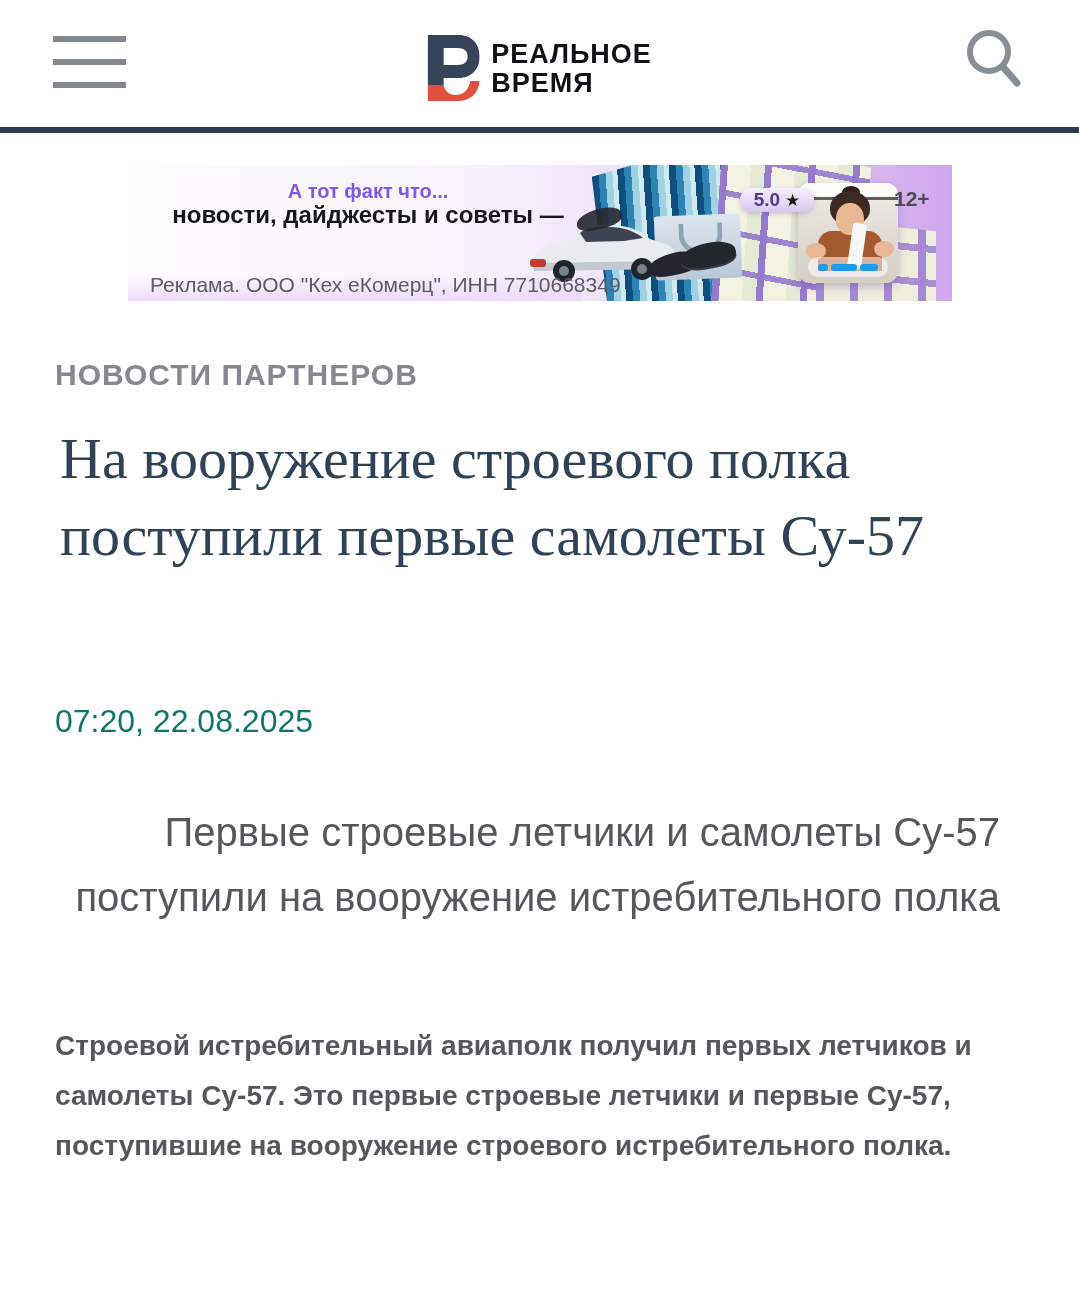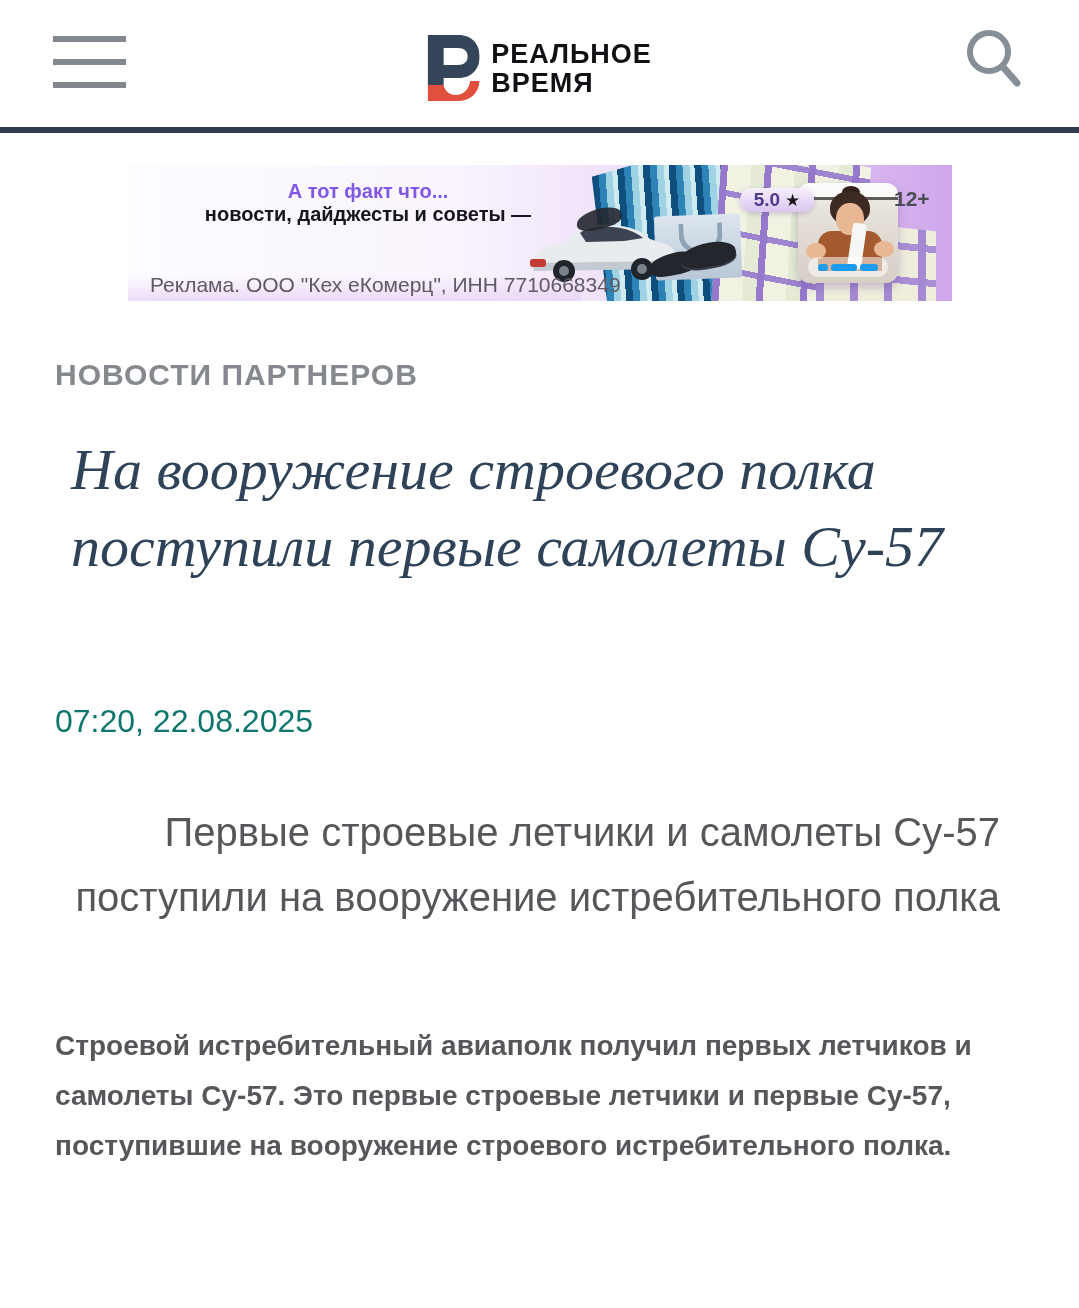--- a/index.html
+++ b/index.html
@@ -44,21 +44,21 @@
     overflow:hidden;cursor:pointer;
     background:linear-gradient(90deg,#fdfcff 0%,#f9f4fd 40%,#e9d7f7 70%,#cfa6ec 100%);
   }
   .ad::after{ 
     content:"";position:absolute;left:0;bottom:0;width:55%;height:26px;
     background:linear-gradient(180deg,rgba(233,214,247,0),rgba(233,214,247,.85));
     pointer-events:none;
   }
   .ad-copy{position:absolute;left:20px;top:15px;width:440px;text-align:center;z-index:4;}
   .ad-tagline{color:#8157e8;font-weight:800;font-size:20px;line-height:22px;}
-  .ad-headline{color:#17161c;font-weight:800;font-size:20px;line-height:23px;margin-top:1px;text-align:center;}
+  .ad-headline{color:#17161c;font-weight:800;font-size:24px;line-height:23px;margin-top:1px;text-align:center;}
   .ad-question{color:#201f26;font-weight:700;font-size:19px;margin-top:14px;}
   .ad-disclaimer{
     position:absolute;left:22px;bottom:4px;z-index:5;
     color:#5e5a64;font-size:21px;white-space:nowrap;
   }
   
   .ad-scene{position:absolute;inset:0;}
   .bldg1{ 
     position:absolute;left:472px;top:-14px;width:180px;height:175px;z-index:2;
     background:repeating-linear-gradient(93deg,#0f4f7e 0 7px,#2e83b6 7px 14px,#9fd3e4 14px 21px,#cfeaf0 21px 26px);
@@ -230,19 +230,19 @@
   <div class="ad-copy">
     <div class="ad-tagline">А тот факт что...</div>
     <div class="ad-headline">новости, дайджесты и советы —</div>
   </div>
 
   <div class="ad-disclaimer">Реклама. ООО "Кех еКомерц", ИНН 7710668349</div>
 </div>
 
 <div class="category">НОВОСТИ ПАРТНЕРОВ</div>
 
-<h1 class="title" style="margin:16px;font-style:italic;">На вооружение строевого полка поступили первые самолеты Су-57</h1>
+<h1 class="title" style="margin:5px;">На вооружение строевого полка поступили первые самолеты Су-57</h1>
 
 <div class="timestamp">07:20, 22.08.2025</div>
 
 <div class="lead">Первые строевые летчики и самолеты Су-57 поступили на вооружение истребительного полка</div>
 
 <div class="body-text">Строевой истребительный авиаполк получил первых летчиков и самолеты Су-57. Это первые строевые летчики и первые Су-57, поступившие на вооружение строевого истребительного полка.</div>
 
 </body></html>

